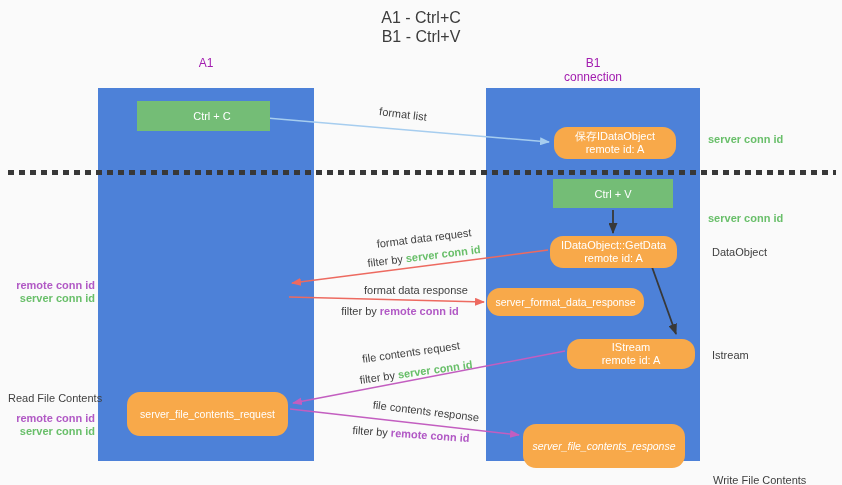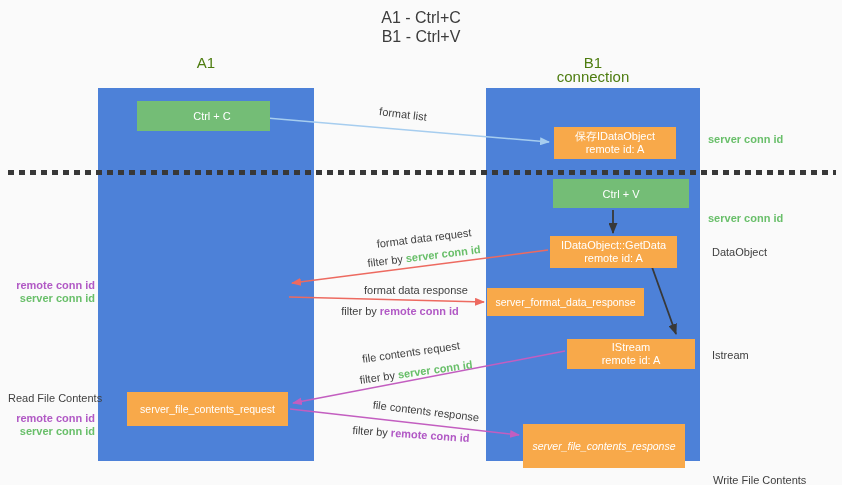--- a/index.html
+++ b/index.html
@@ -6,28 +6,28 @@
     --background:#fafafa; --column-blue:#4d81d8; --box-green:#74bd76; --box-orange:#f8a94a;
     --arrow-blue:#a6cdef; --arrow-red:#ed6a60; --arrow-magenta:#c35ec0; --arrow-black:#383838;
     --text-green:#69bf6a; --text-purple:#b159c5; --text-dark:#3f3f3f; --box-text:#ffffff;
   }
   html,body{margin:0;padding:0;}
   .canvas{position:relative;width:842px;height:485px;background:var(--background);
     font-family:"Liberation Sans",sans-serif;overflow:hidden;color:var(--text-dark);}
   .title{position:absolute;top:8px;left:0;width:842px;text-align:center;
     font-size:16px;line-height:19px;color:#3c3c3c;}
   .col{position:absolute;top:88px;height:373px;background:var(--column-blue,#4d81d8);z-index:1;}
-  .col-header{position:absolute;top:56px;width:120px;text-align:center;font-size:15px;line-height:14px;color:#4d7c0f;z-index:2;}
+  .col-header{position:absolute;top:56px;width:120px;text-align:center;font-size:12px;line-height:14px;color:#a21caf;z-index:2;}
   .dotted{position:absolute;top:170px;left:8px;width:828px;height:5px;z-index:2;
     background:repeating-linear-gradient(90deg,var(--arrow-black,#383838) 0 6px,transparent 6px 11px);}
   .arrows{position:absolute;top:0;left:0;z-index:3;pointer-events:none;}
   .box{position:absolute;z-index:4;display:flex;flex-direction:column;align-items:center;justify-content:center;
     text-align:center;color:var(--box-text,#fff);}
   .box.green{background:var(--box-green,#74bd76);font-size:11px;}
-  .box.orange{background:var(--box-orange,#f8a94a);}
+  .box.orange{background:var(--box-orange,#f8a94a);border-radius:13px;}
   .box .l{line-height:13px;font-size:11px;}
   .box.small{font-size:10.5px;}
   .flow-label{position:absolute;z-index:5;font-size:11px;text-align:center;white-space:nowrap;color:var(--text-dark);}
   .side-label{position:absolute;z-index:5;font-size:11px;white-space:nowrap;color:var(--text-dark);}
   .pair{position:absolute;z-index:5;font-size:11px;font-weight:bold;line-height:13px;text-align:right;white-space:nowrap;}
   .green-t{color:var(--text-green,#69bf6a);font-weight:bold;}
   .purple-t{color:var(--text-purple,#b159c5);font-weight:bold;}
   .stroke-blue{stroke:var(--arrow-blue,#a6cdef);stroke-width:1.6;}
   .stroke-black{stroke:var(--arrow-black,#383838);stroke-width:1.8;}
   .stroke-red{stroke:var(--arrow-red,#ed6a60);stroke-width:1.5;}
@@ -84,35 +84,35 @@
     <line class="stroke-magenta" x1="290" y1="409" x2="519" y2="435" marker-end="url(#head-magenta)"></line>
   </svg>
 
   <div class="box green" style="left:137px;top:101px;width:116px;height:30px;padding-left:17px;">
     <span>Ctrl + C</span>
   </div>
   <div class="box orange" style="left:554px;top:127px;width:122px;height:32px;">
     <div class="l">保存IDataObject</div>
     <div class="l">remote id: A</div>
   </div>
-  <div class="box green" style="left:553px;top:179px;width:136px;height:29px;">
+  <div class="box green" style="left:553px;top:179px;width:120px;height:29px;">
     <span>Ctrl + V</span>
   </div>
   <div class="box orange" style="left:550px;top:236px;width:127px;height:32px;">
     <div class="l">IDataObject::GetData</div>
     <div class="l">remote id: A</div>
   </div>
   <div class="box orange" style="left:567px;top:339px;width:128px;height:30px;">
     <div class="l">IStream</div>
     <div class="l">remote id: A</div>
   </div>
   <div class="box orange small" style="left:487px;top:288px;width:157px;height:28px;">
     <span>server_format_data_response</span>
   </div>
-  <div class="box orange small" style="left:127px;top:392px;width:161px;height:34px;">
+  <div class="box orange small" style="left:127px;top:392px;width:161px;height:44px;">
     <span>server_file_contents_request</span>
   </div>
   <div class="box orange small" style="left:523px;top:424px;width:162px;height:44px;font-style:italic;">
     <span>server_file_contents_response</span>
   </div>
 
   <div class="flow-label" style="left:348px;top:108px;width:110px;transform:rotate(7deg);">
     <span>format list</span>
   </div>
 

